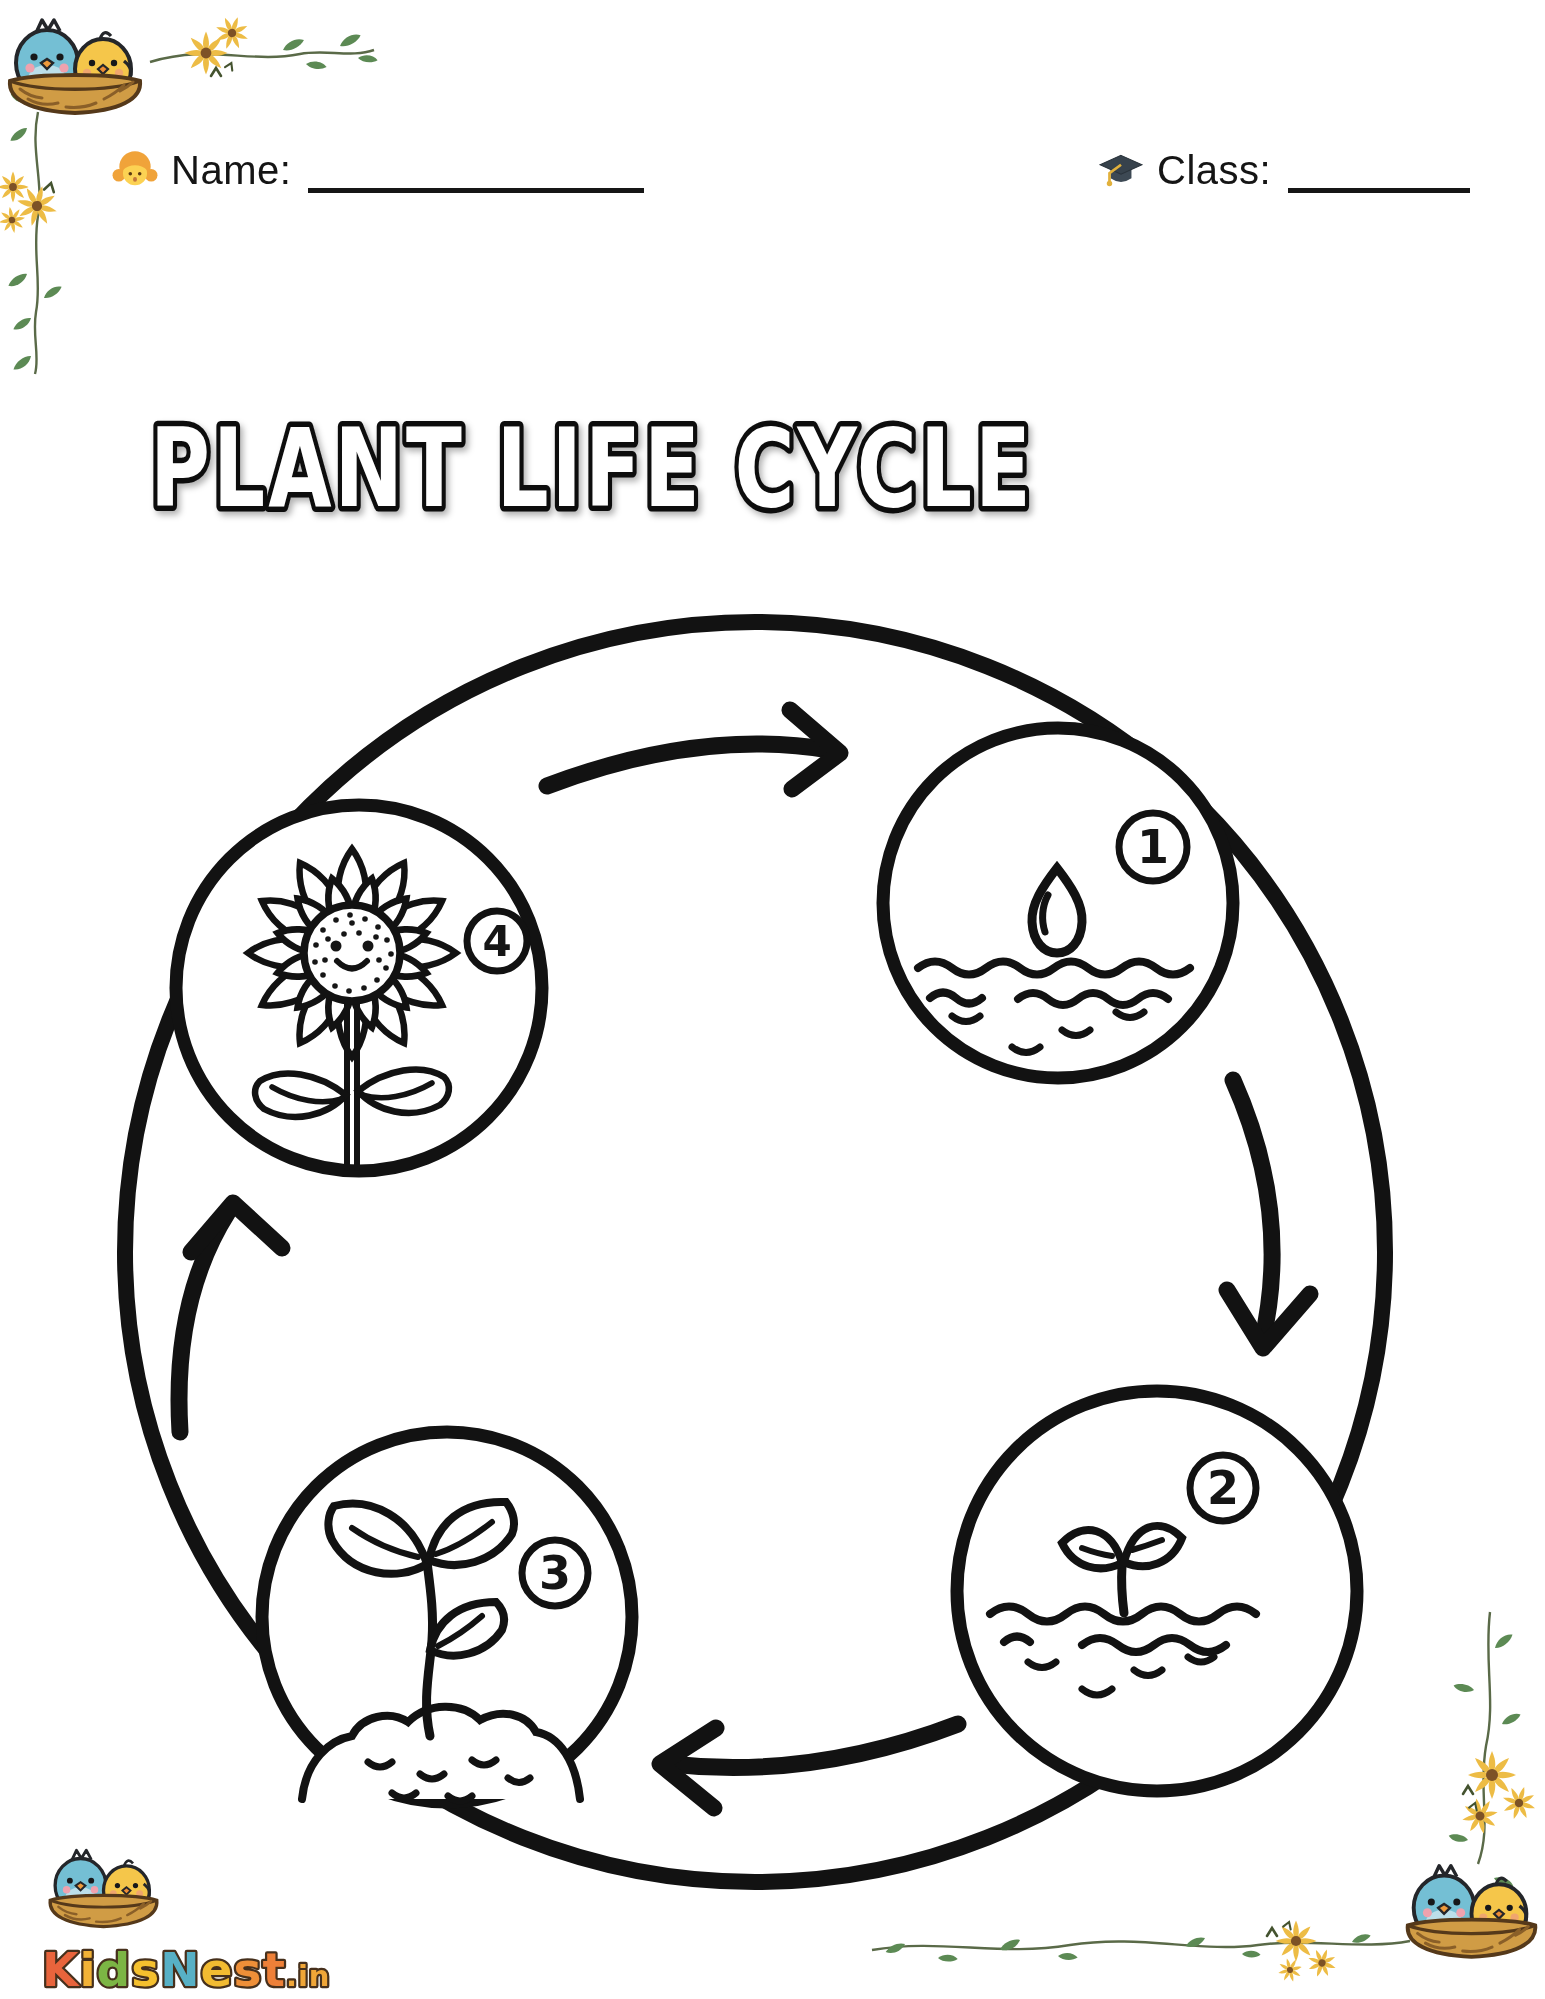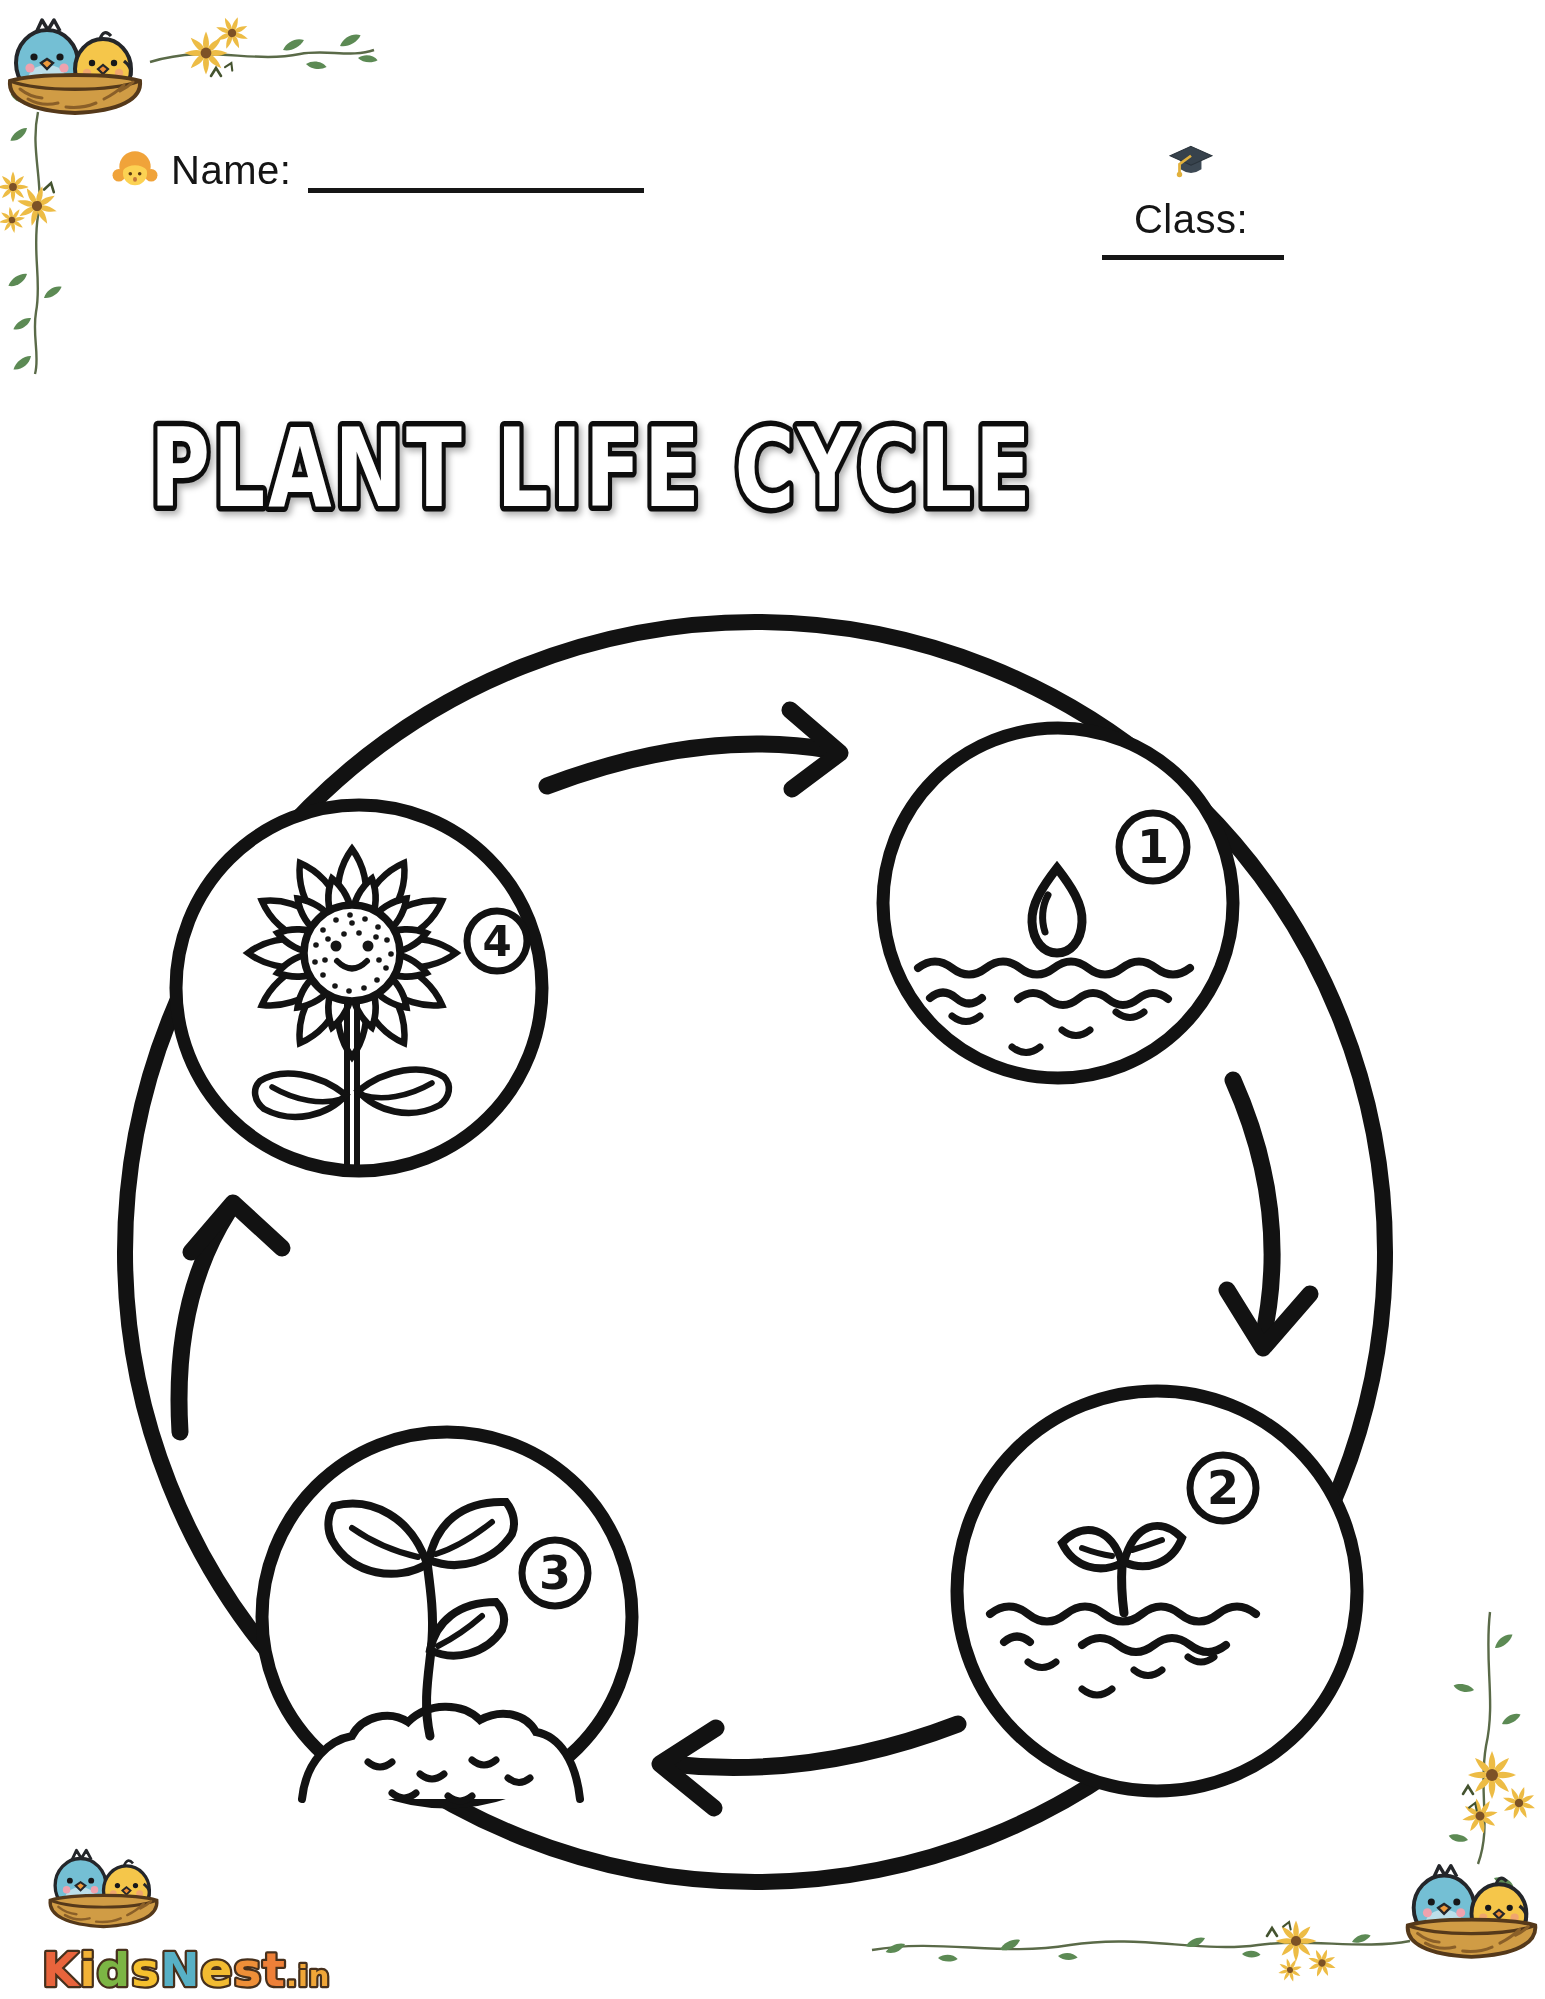--- a/index.html
+++ b/index.html
@@ -304,21 +304,21 @@
     <path d="M 10.5,22 A 11.5,11.5 0 0 1 33.5,22 A 15,13 0 0 0 10.5,22 Z" fill="#f0a33a"></path>
     <circle cx="17.5" cy="25.5" r="1.7" fill="#5c3a12"></circle>
     <circle cx="26.5" cy="25.5" r="1.7" fill="#5c3a12"></circle>
     <ellipse cx="22" cy="31" rx="1.9" ry="2.3" fill="#c4763a"></ellipse>
   </svg>
   <span class="flabel">Name:</span>
   <span class="wline" style="width:336px;"></span>
 </div>
 
 
-<div class="hfield" style="left:1098px;flex-direction:column;">
+<div class="hfield" style="left:1098px;">
   <svg class="ficon" width="46" height="46" viewBox="0 0 44 44">
     <path d="M 12,21 L 12,30 Q 22,37 32,30 L 32,21 Z" fill="#3d4954"></path>
     <polygon points="22,8 42,17 22,26 2,17" fill="#37424c" stroke="#2a333b" stroke-width="1"></polygon>
     <path d="M 22,17 L 11,25 L 11,33" stroke="#e2b13c" stroke-width="2.6" fill="none"></path>
     <circle cx="11" cy="35" r="2.6" fill="#e2b13c"></circle>
   </svg>
   <span class="flabel">Class:</span>
   <span class="wline" style="width:182px;"></span>
 </div>
 

